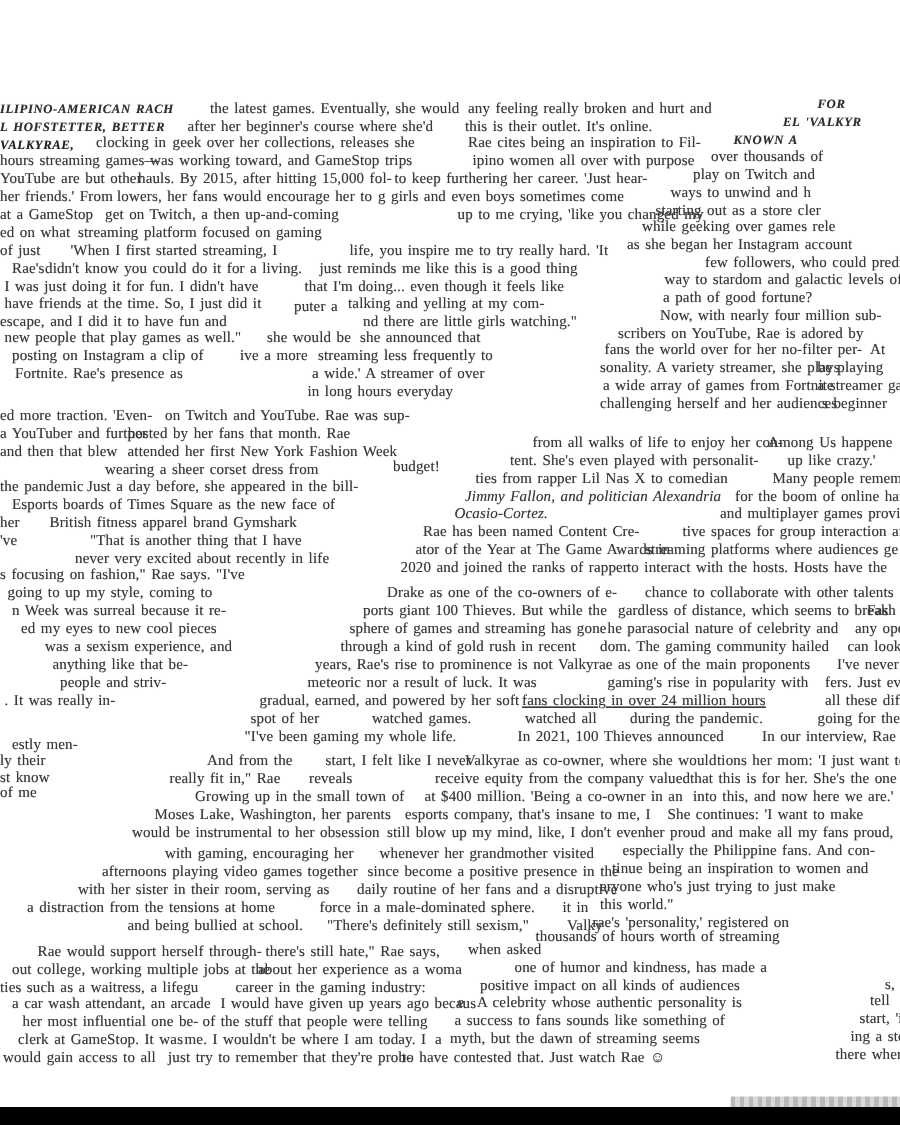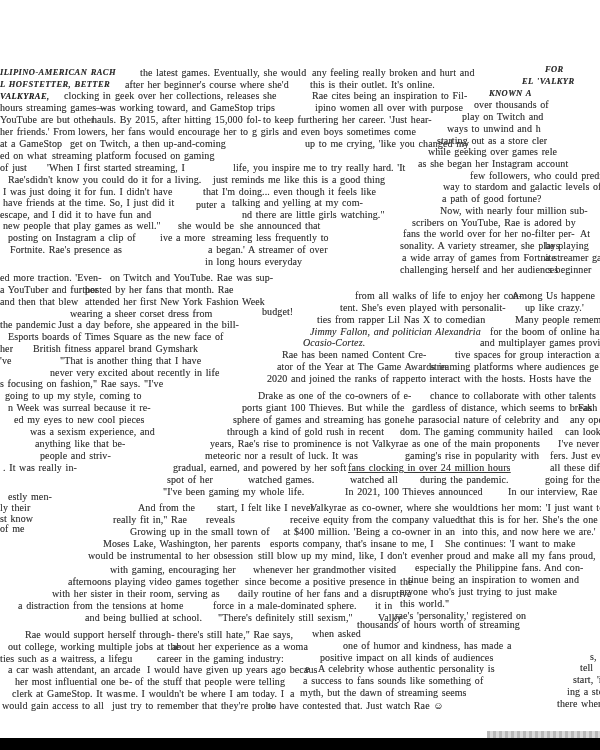--- a/index.html
+++ b/index.html
@@ -73,21 +73,21 @@
       <span class="t" style="left: 178px; top: 221px;">she would be</span>
       <span class="t" style="left: 240px; top: 221px;">she announced that</span>
       <span class="t" style="left: 412px; top: 218px;">scribers on YouTube, Rae is adored by</span>
       <span class="t" style="left: 610px; top: 218px;">me</span>
       <span class="t" style="left: 8px; top: 233px;">posting on Instagram a clip of</span>
       <span class="t" style="left: 160px; top: 233px;">ive a more</span>
       <span class="t" style="left: 212px; top: 233px;">streaming less frequently to</span>
       <span class="t" style="left: 403px; top: 229px;">fans the world over for her no-filter per-</span>
       <span class="t" style="left: 580px; top: 229px;">At</span>
       <span class="t" style="left: 10px; top: 245px;">Fortnite. Rae's presence as</span>
-      <span class="t" style="left: 208px; top: 245px;">a began.' A streamer of over</span>
+      <span class="t" style="left: 208px; top: 245px;">a wide.' A streamer of over</span>
       <span class="t" style="left: 400px; top: 241px;">sonality. A variety streamer, she plays</span>
       <span class="t" style="left: 545px; top: 241px;">be playing</span>
       <span class="t" style="left: 205px; top: 257px;">in long hours everyday</span>
       <span class="t" style="left: 402px; top: 253px;">a wide array of games from Fortnite</span>
       <span class="t" style="left: 545px; top: 253px;">a streamer ga</span>
       <span class="t" style="left: 400px; top: 265px;">challenging herself and her audiences</span>
       <span class="t" style="left: 548px; top: 265px;">s beginner</span>
       <span class="t" style="left: 0px; top: 273px;">ed more traction. 'Even-</span>
       <span class="t" style="left: 110px; top: 273px;">on Twitch and YouTube. Rae was sup-</span>
       <span class="t" style="left: 0px; top: 285px;">a YouTuber and further</span>

